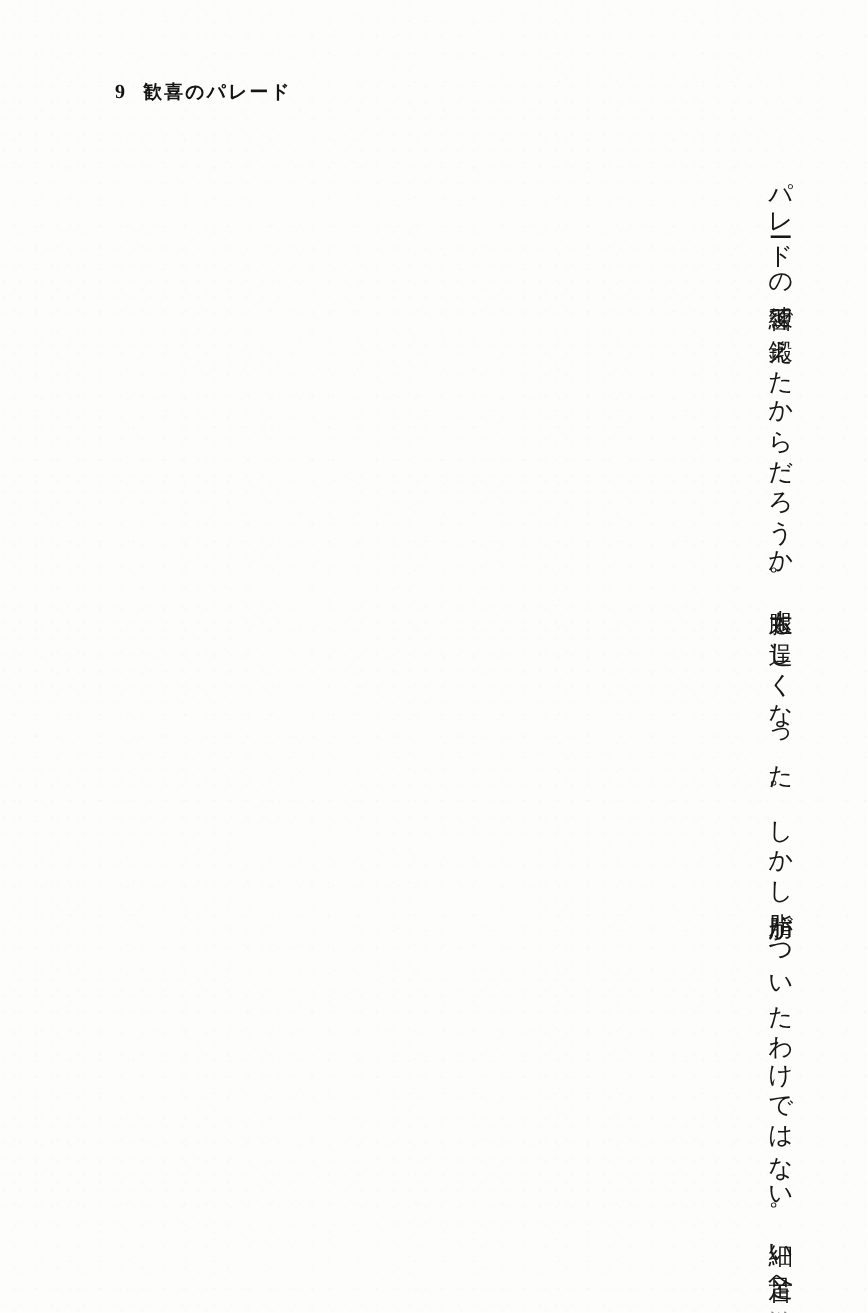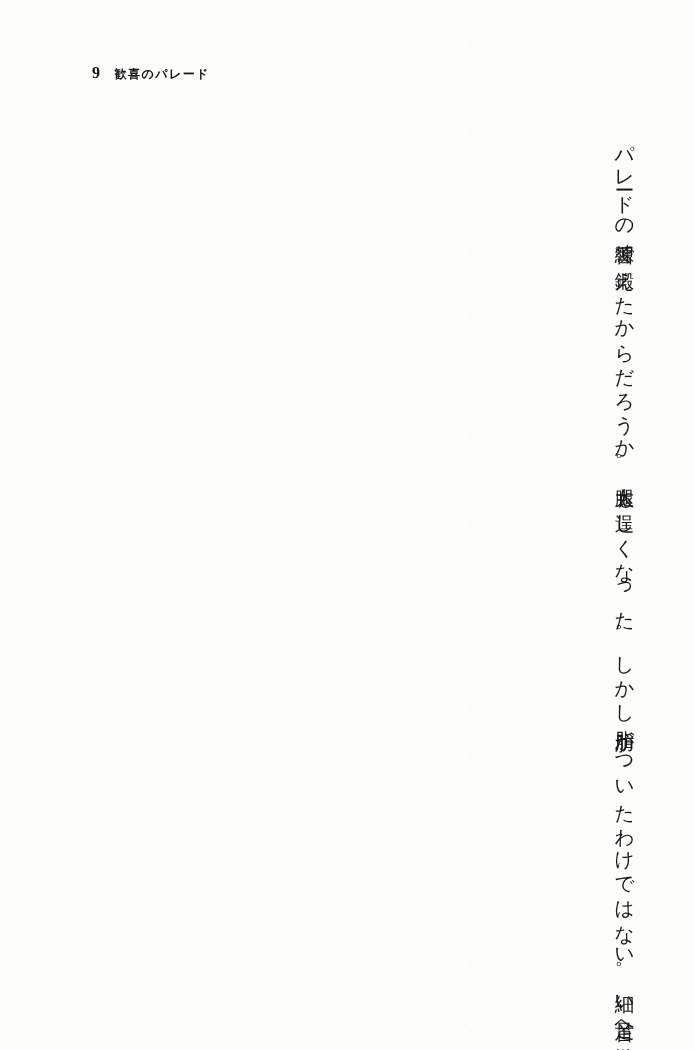--- a/index.html
+++ b/index.html
@@ -46,21 +46,21 @@
     letter-spacing: 0.04em;
     color: #141414;
   }
   .running-head .folio {
     font-weight: 700;
     font-size: 16px;
     font-family: "Liberation Serif", "DejaVu Serif", serif;
   }
   .running-head .chapter {
     font-weight: 700;
-    font-size: 12px;
+    font-size: 15px;
     letter-spacing: 0.12em;
     font-family: Liberation Serif, serif;
   }
 
   
   .body-area {
     position: absolute;
     top: 112px;
     left: 78px;
     width: 556px;

